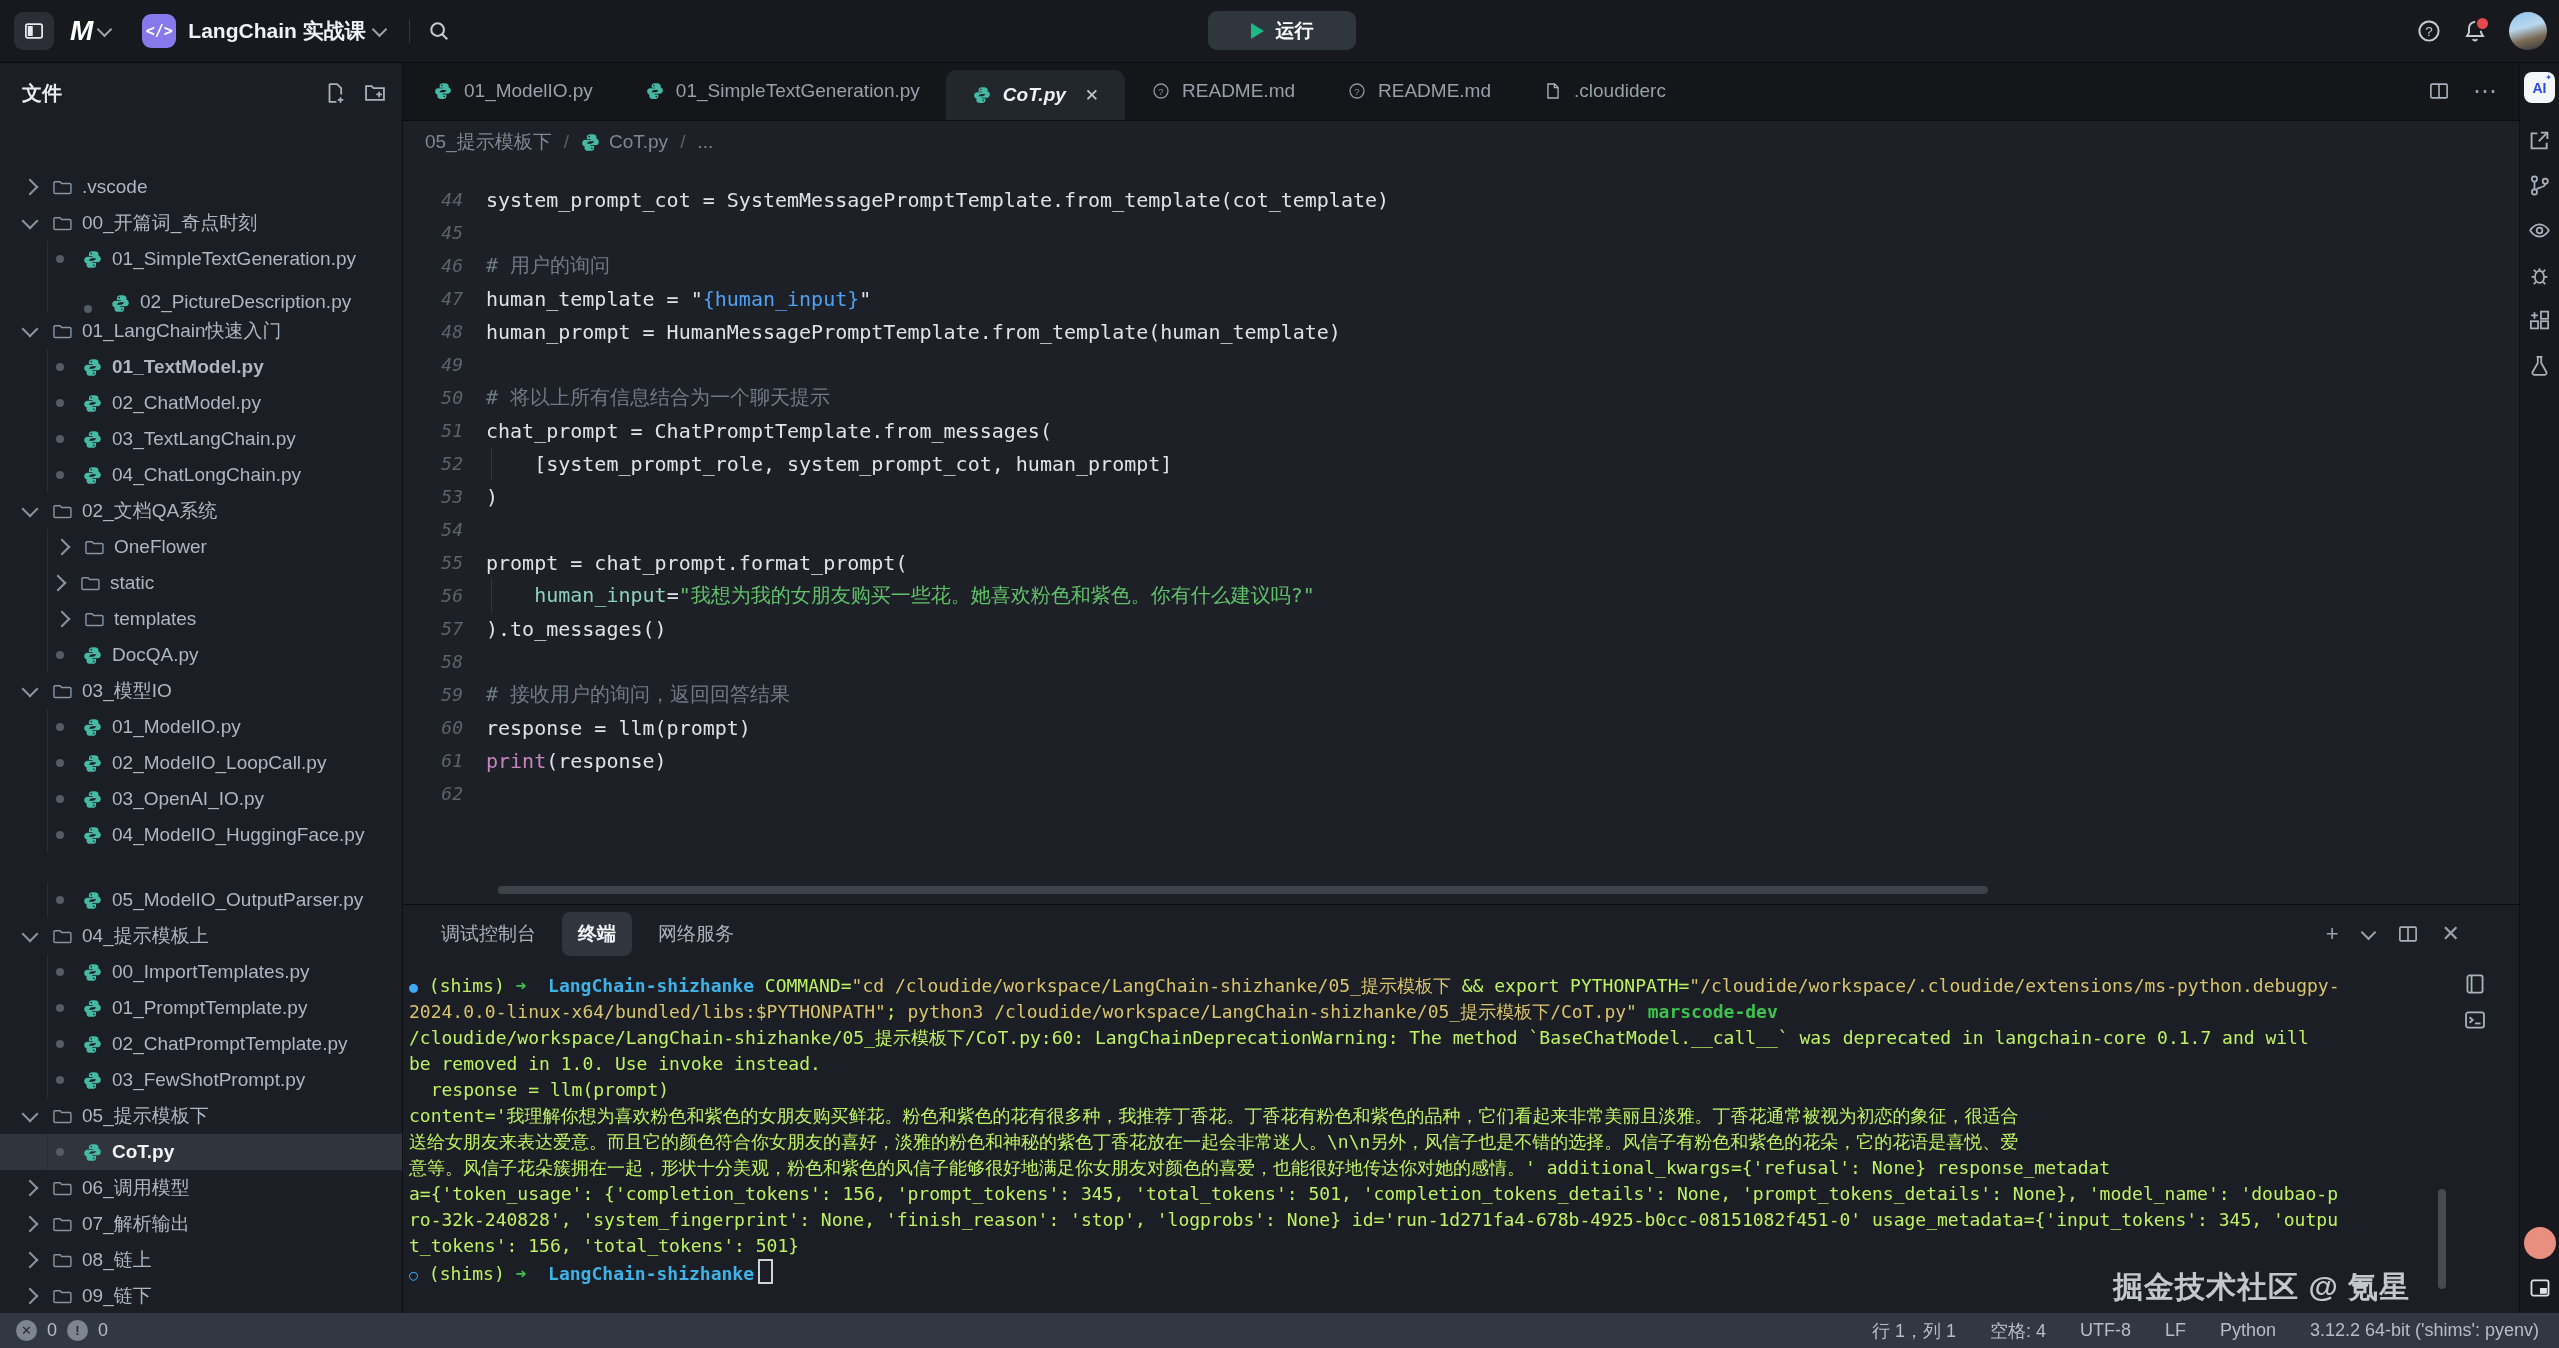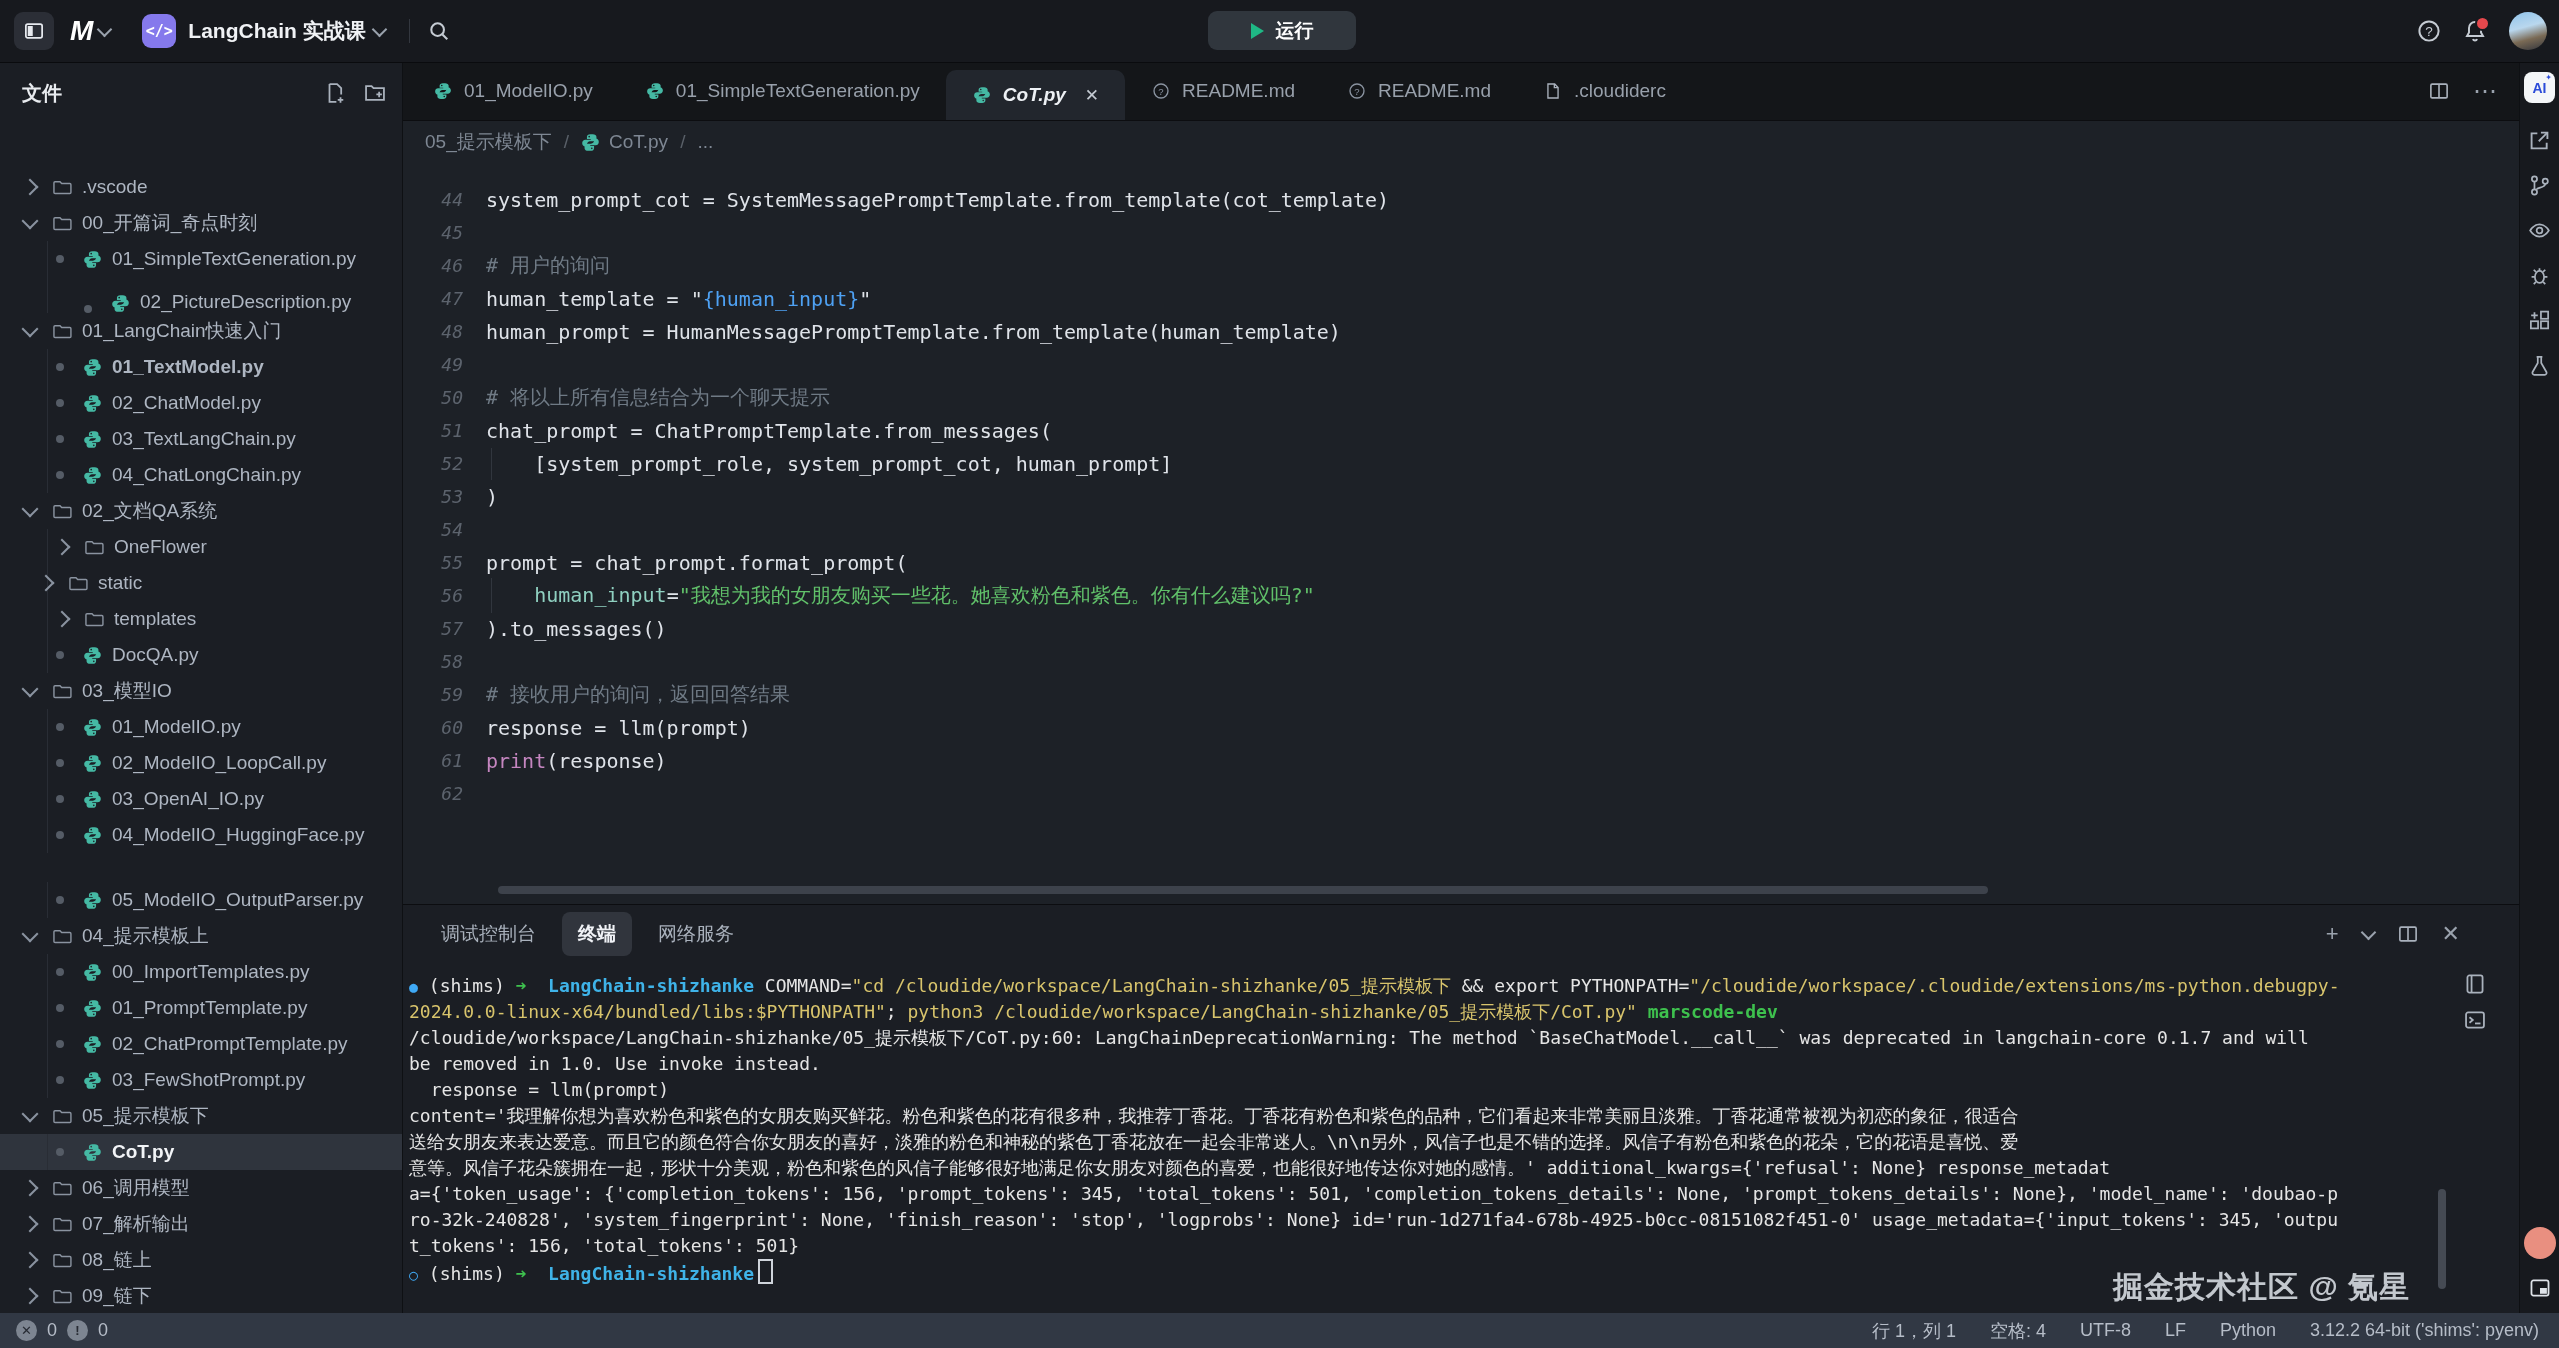--- a/index.html
+++ b/index.html
@@ -87,21 +87,21 @@
   
   .panel{height:408px;flex:0 0 auto;border-top:1px solid #0c0d10;background:#1b1e24;
          display:flex;flex-direction:column;position:relative;}
   .panel-tabs{height:58px;display:flex;align-items:center;padding-left:22px;gap:10px;flex:0 0 auto;}
   .ptab{font-size:19px;color:#a9b1bc;padding:9px 16px;border-radius:8px;}
   .ptab.active{background:#31353d;color:#f0f2f6;font-weight:bold;}
   .panel-actions{margin-left:auto;display:flex;align-items:center;gap:24px;padding-right:60px;color:#9aa2ad;}
   .pa-glyph{font-size:22px;color:#9aa2ad;}
   .term{flex:1 1 auto;padding:10px 0 0 6px;overflow:hidden;font-size:18px;line-height:26px;}
   .term-line{white-space:pre;height:26px;}
-  .tg-d{color:#e5e5e5;} .tg-y{color:#d8c46c;} .tg-g{color:#3ec14e;font-weight:bold;}
+  .tg-d{color:#bef264;} .tg-y{color:#d8c46c;} .tg-g{color:#3ec14e;font-weight:bold;}
   .tg-b{color:#3fb3e8;font-weight:bold;} .tg-dot{color:#3fa9f5;font-size:15px;}
   .tg-cur{display:inline-block;width:11px;height:21px;border:2px solid #cfd4db;
           vertical-align:-4px;margin-left:4px;}
   .term-side{position:absolute;right:34px;top:68px;display:flex;flex-direction:column;gap:14px;color:#9aa2ad;}
   .vscroll{position:absolute;right:74px;bottom:24px;width:8px;height:100px;border-radius:4px;background:#454a53;}
 
   
   .activitybar{position:absolute;right:0;top:62px;width:39px;bottom:35px;background:#17191e;
                border-left:1px solid #0e1013;display:flex;flex-direction:column;align-items:center;z-index:25;}
   .ai-badge{width:31px;height:31px;background:#f4f6f8;border-radius:8px;margin-top:10px;
@@ -301,21 +301,21 @@
         <div class="tree-row d1" style="padding-left: 56px;">
           <span class="t-chev col"></span>
           <span style="width: 16px;"></span>
           <span class="t-ico ico-folder">
             <svg viewBox="0 0 16 16">
               <path fill="none" stroke="currentColor" stroke-width="1.2" d="M1.7 3.2h4.2l1.4 1.5h6.9c.5 0 .9.4.9.9v6.6c0 .5-.4.9-.9.9H1.7c-.5 0-.9-.4-.9-.9V4.1c0-.5.4-.9.9-.9z"></path>
             </svg>
           </span>
           <span style="margin-left: 10px;">OneFlower</span>
         </div>
-        <div class="tree-row d1" style="padding-left: 40px;">
+        <div class="tree-row d1" style="padding-left: 52px;">
           <span class="t-chev col"></span>
           <span style="width: 16px;"></span>
           <span class="t-ico ico-folder">
             <svg viewBox="0 0 16 16">
               <path fill="none" stroke="currentColor" stroke-width="1.2" d="M1.7 3.2h4.2l1.4 1.5h6.9c.5 0 .9.4.9.9v6.6c0 .5-.4.9-.9.9H1.7c-.5 0-.9-.4-.9-.9V4.1c0-.5.4-.9.9-.9z"></path>
             </svg>
           </span>
           <span style="margin-left: 10px;">static</span>
         </div>
         <div class="tree-row d1" style="padding-left: 56px;">

